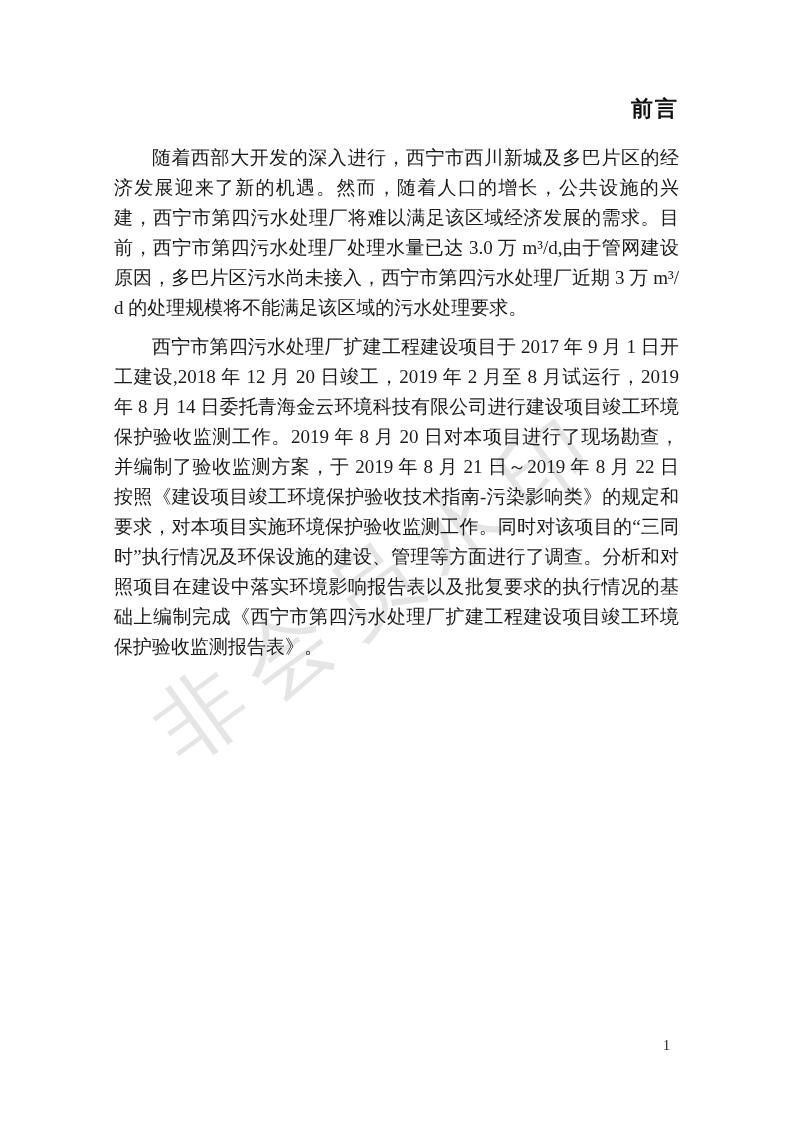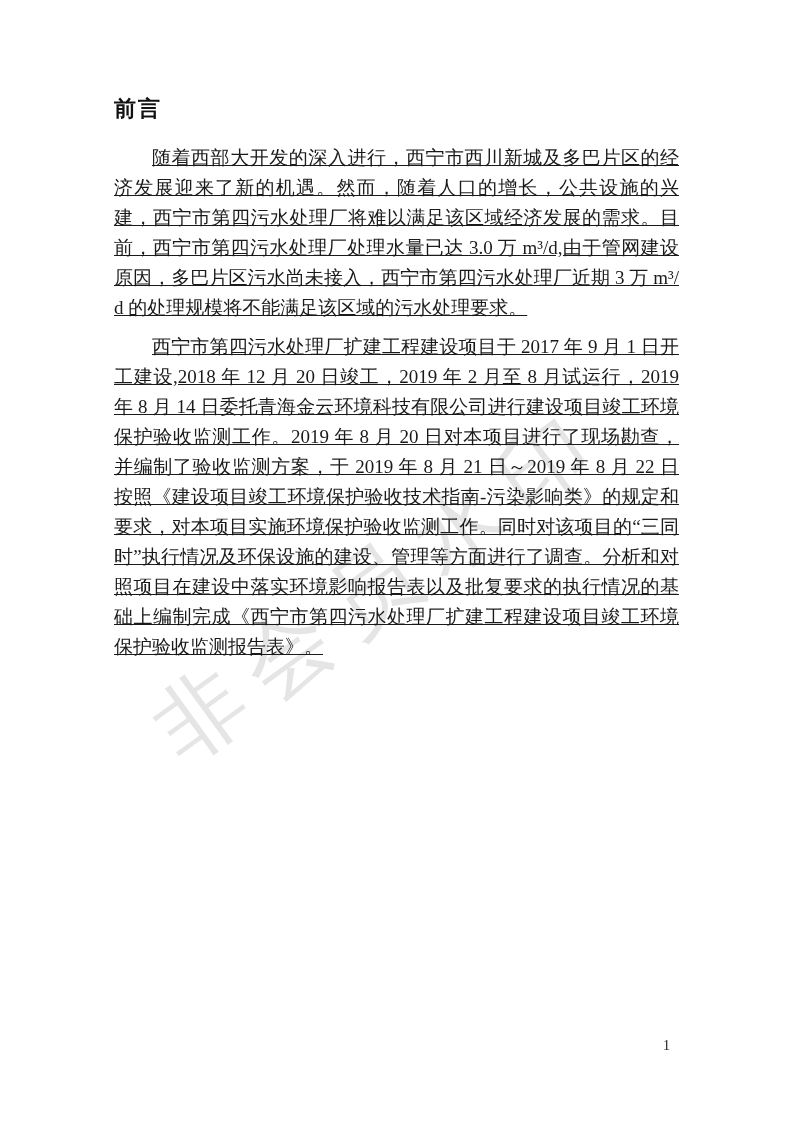--- a/index.html
+++ b/index.html
@@ -19,34 +19,33 @@
   .content {
     position: absolute;
     top: 96px;
     left: 114px;
     width: 565px;
   }
   .doc-title {
     font-size: 22px;
     line-height: 26px;
     font-weight: bold;
-    text-align: left;
+    text-align: right;
     margin: 0 0 21px 0;
     letter-spacing: 2px;
     color: #111111;
   }
   .para {
     font-size: 19px;
     line-height: 30px;
     text-align: justify;
     text-justify: inter-character;
     text-indent: 2em;
     margin: 0 0 9px 0;
     word-break: break-all;
-    text-decoration: underline;
   }
   .watermark {
     position: absolute;
     left: 380px;
     top: 585px;
     transform: translate(-50%, -50%) rotate(-36deg);
     font-size: 88px;
     letter-spacing: 18px;
     white-space: nowrap;
     color: rgba(0, 0, 0, 0.10);

